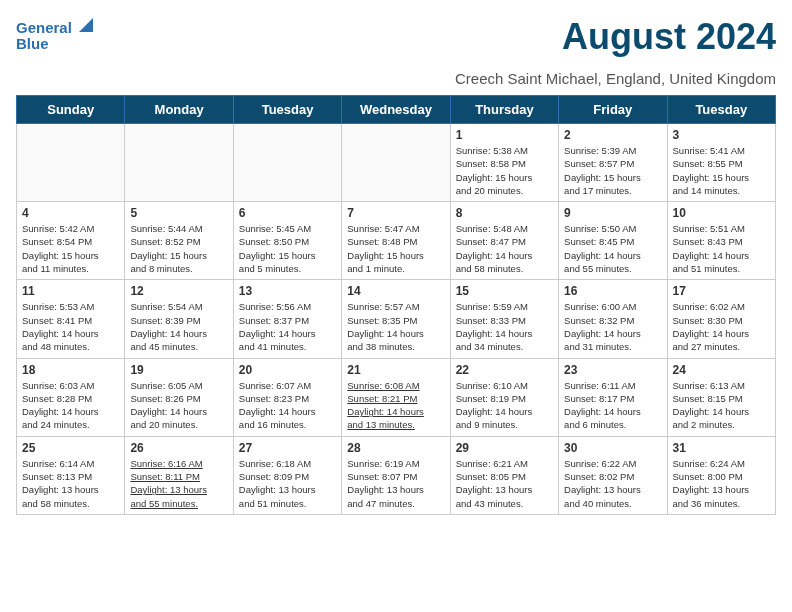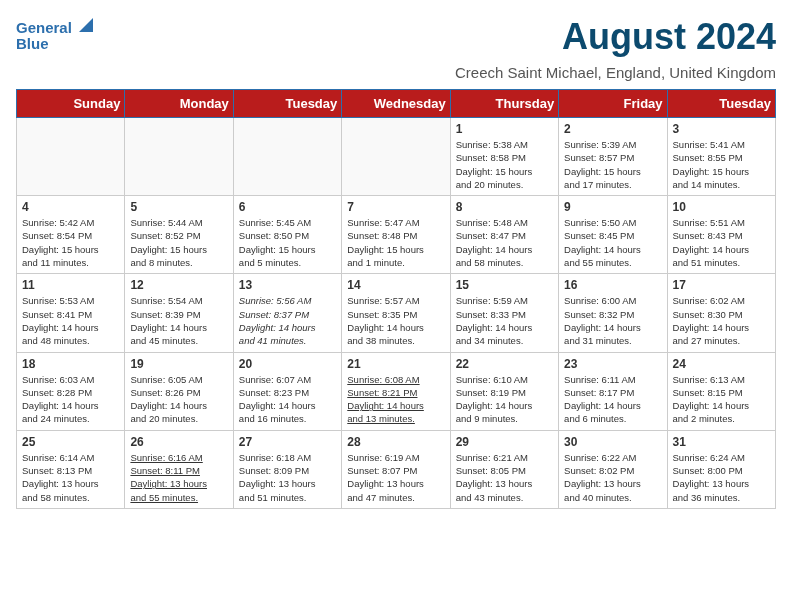--- a/index.html
+++ b/index.html
@@ -34,34 +34,34 @@
       text-align: right;
     }
     .main-title {
       font-size: 36px;
       font-weight: bold;
       color: #0c4a6e;
     }
     .subtitle {
       font-size: 15px;
       color: #555;
-      margin-top: 6px;
+      margin-top: 12px;
     }
     .calendar {
       width: 100%;
       border-collapse: collapse;
       margin-top: 8px;
     }
     .calendar th {
-      background: #b91c1c;
+      background: #0c4a6e;
       color: #fff;
       font-size: 13px;
       font-weight: bold;
       padding: 6px 4px;
-      text-align: right;
+      text-align: center;
       border: 1px solid #2c6fad;
     }
     .calendar td {
       border: 1px solid #ccc;
       vertical-align: top;
       padding: 4px 5px;
       font-size: 10px;
       color: #333;
       width: calc(100% / 7);
       min-height: 80px;
@@ -206,21 +206,21 @@
         </td>
         <td>
           <div class="day-number">12</div>
           <div class="day-info" style="white-space: pre-line;">Sunrise: 5:54 AM
 Sunset: 8:39 PM
 Daylight: 14 hours
 and 45 minutes.</div>
         </td>
         <td>
           <div class="day-number">13</div>
-          <div class="day-info" style="white-space: pre-line; font-style: italic;">Sunrise: 5:56 AM
+          <div class="day-info" style="white-space: pre-line;">Sunrise: 5:56 AM
 Sunset: 8:37 PM
 Daylight: 14 hours
 and 41 minutes.</div>
         </td>
         <td>
           <div class="day-number">14</div>
           <div class="day-info" style="white-space: pre-line;">Sunrise: 5:57 AM
 Sunset: 8:35 PM
 Daylight: 14 hours
 and 38 minutes.</div>

